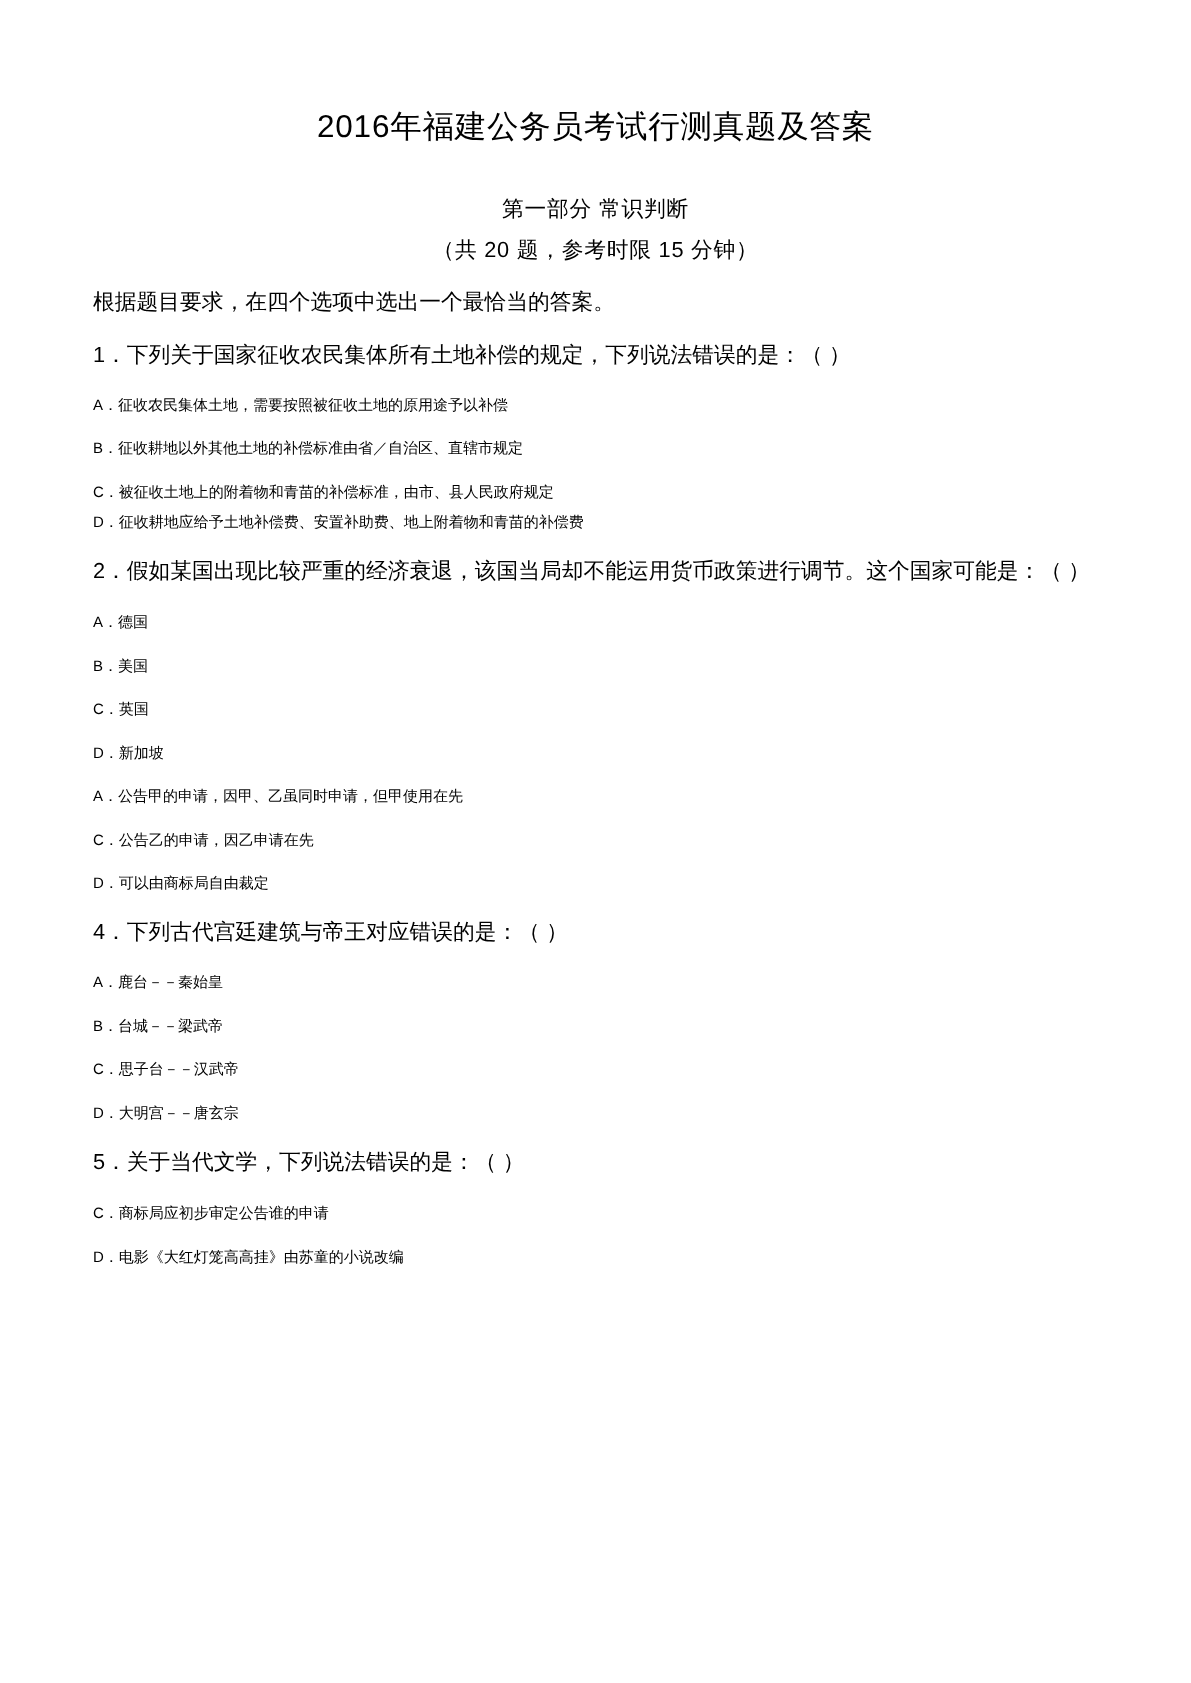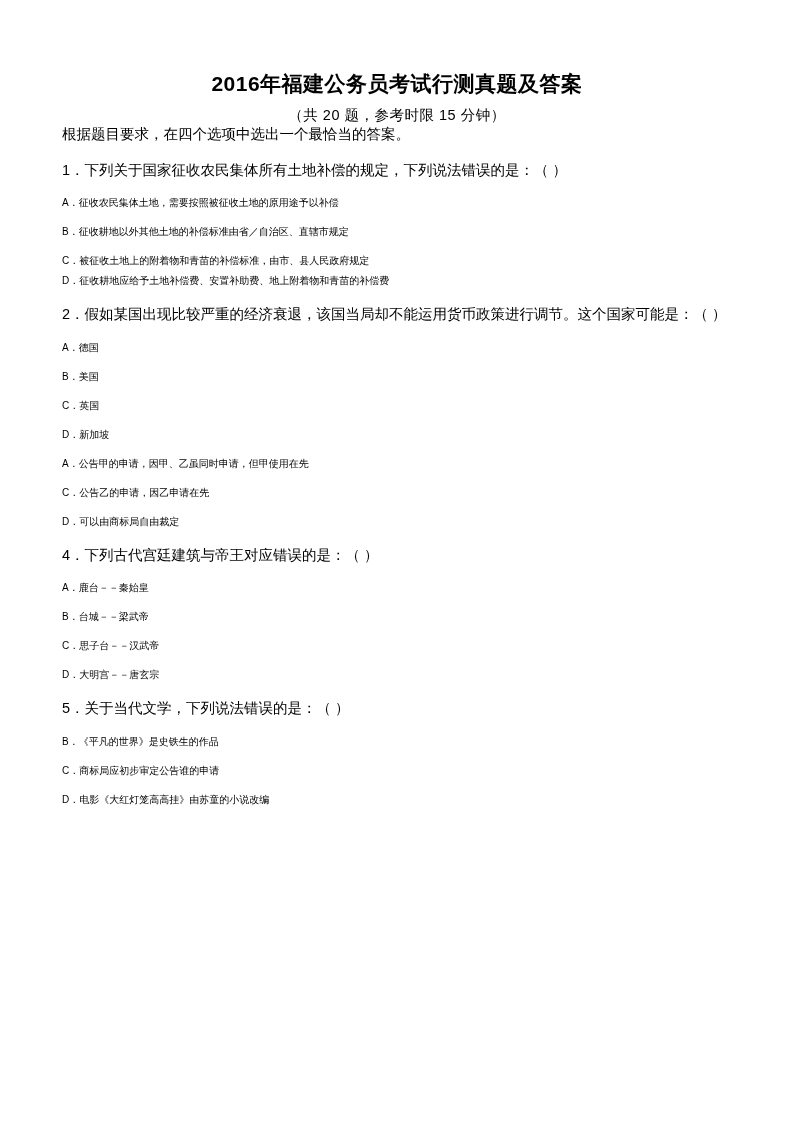--- a/index.html
+++ b/index.html
@@ -18,21 +18,21 @@
   .page {
     position: relative;
     width: 794px;
     height: 1122px;
     box-sizing: border-box;
     padding: 0 62px;
   }
   .doc-title {
     text-align: center;
     font-size: 21px;
-    font-weight: bold;
+    font-weight: normal;
     margin-top: 70px;
     margin-bottom: 0;
     letter-spacing: 0.5px;
     font-family: "Liberation Sans", "DejaVu Sans", sans-serif;
   }
   .section-head {
     text-align: center;
     font-size: 14.5px;
     margin-top: 32px;
     font-family: "Liberation Sans", "DejaVu Sans", sans-serif;
@@ -40,21 +40,21 @@
   }
   .section-sub {
     text-align: center;
     font-size: 14.5px;
     margin-top: 8px;
     font-family: "Liberation Sans", "DejaVu Sans", sans-serif;
     letter-spacing: 0.5px;
   }
   .intro {
     font-size: 14.5px;
-    margin-top: 0;
+    margin-top: 16px;
     font-family: Liberation Sans, sans-serif;
   }
   .q {
     font-size: 14.5px;
     margin-top: 15px;
     line-height: 1.55;
     font-family: "Liberation Sans", "DejaVu Sans", sans-serif;
     text-align: justify;
   }
   .opt {
@@ -66,20 +66,21 @@
     margin-top: 6px;
   }
 </style>
 </head>
 <body>
 
 <div class="page">
 
   <div class="doc-title">2016年福建公务员考试行测真题及答案</div>
 
+  <div class="section-head">第一部分  常识判断</div>
   <div class="section-sub">（共 20 题，参考时限 15 分钟）</div>
 
   <div class="intro">根据题目要求，在四个选项中选出一个最恰当的答案。</div>
 
   <div class="q">1．下列关于国家征收农民集体所有土地补偿的规定，下列说法错误的是：（  ）</div>
   <div class="opt">A．征收农民集体土地，需要按照被征收土地的原用途予以补偿</div>
   <div class="opt">B．征收耕地以外其他土地的补偿标准由省／自治区、直辖市规定</div>
   <div class="opt">C．被征收土地上的附着物和青苗的补偿标准，由市、县人民政府规定</div>
   <div class="opt tight">D．征收耕地应给予土地补偿费、安置补助费、地上附着物和青苗的补偿费</div>
 
@@ -93,17 +94,16 @@
   <div class="opt">C．公告乙的申请，因乙申请在先</div>
   <div class="opt">D．可以由商标局自由裁定</div>
 
   <div class="q">4．下列古代宫廷建筑与帝王对应错误的是：（  ）</div>
   <div class="opt">A．鹿台－－秦始皇</div>
   <div class="opt">B．台城－－梁武帝</div>
   <div class="opt">C．思子台－－汉武帝</div>
   <div class="opt">D．大明宫－－唐玄宗</div>
 
   <div class="q">5．关于当代文学，下列说法错误的是：（  ）</div>
-  <div class="opt">B．《平凡的世界》是史铁生的作品</div>
   <div class="opt">C．商标局应初步审定公告谁的申请</div>
   <div class="opt">D．电影《大红灯笼高高挂》由苏童的小说改编</div>
 
 </div>
 
 </body></html>

